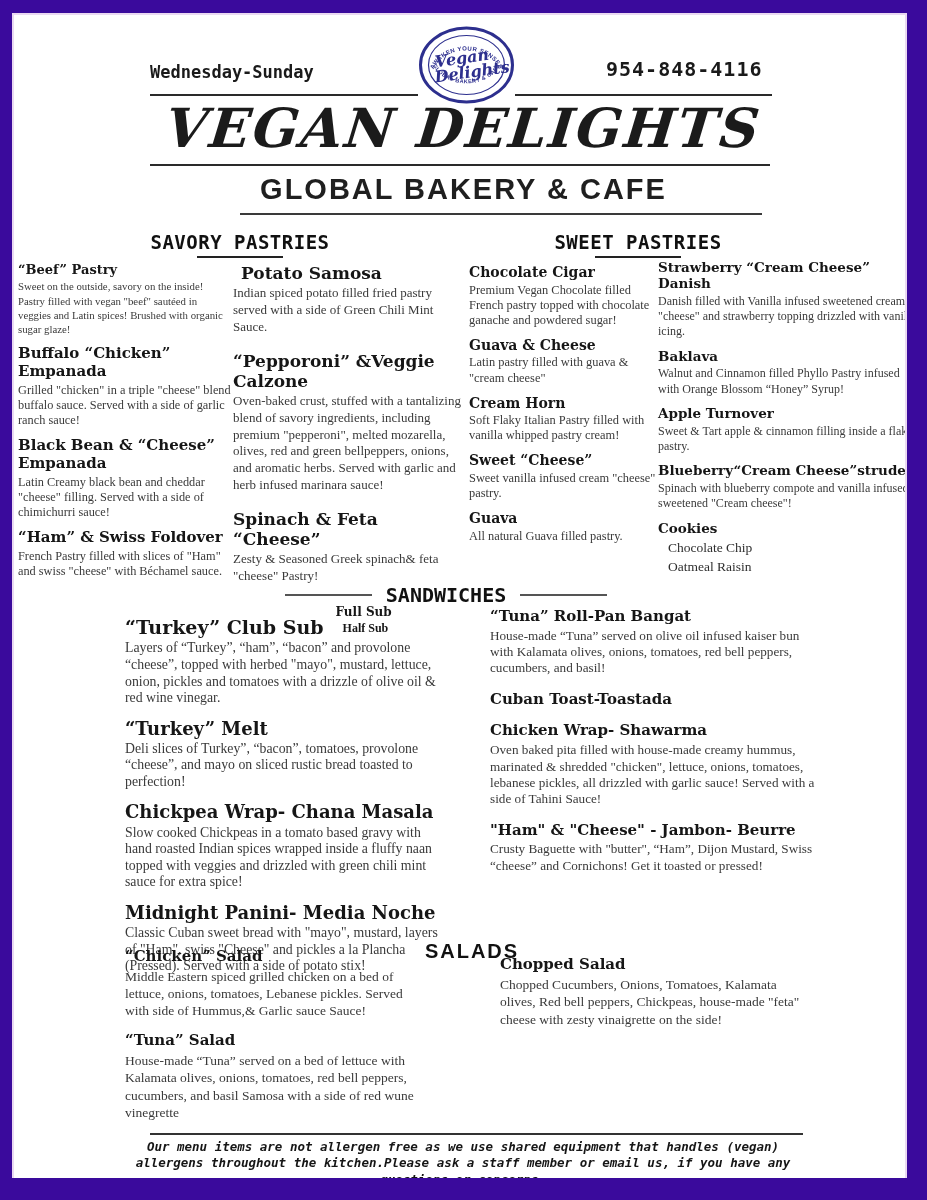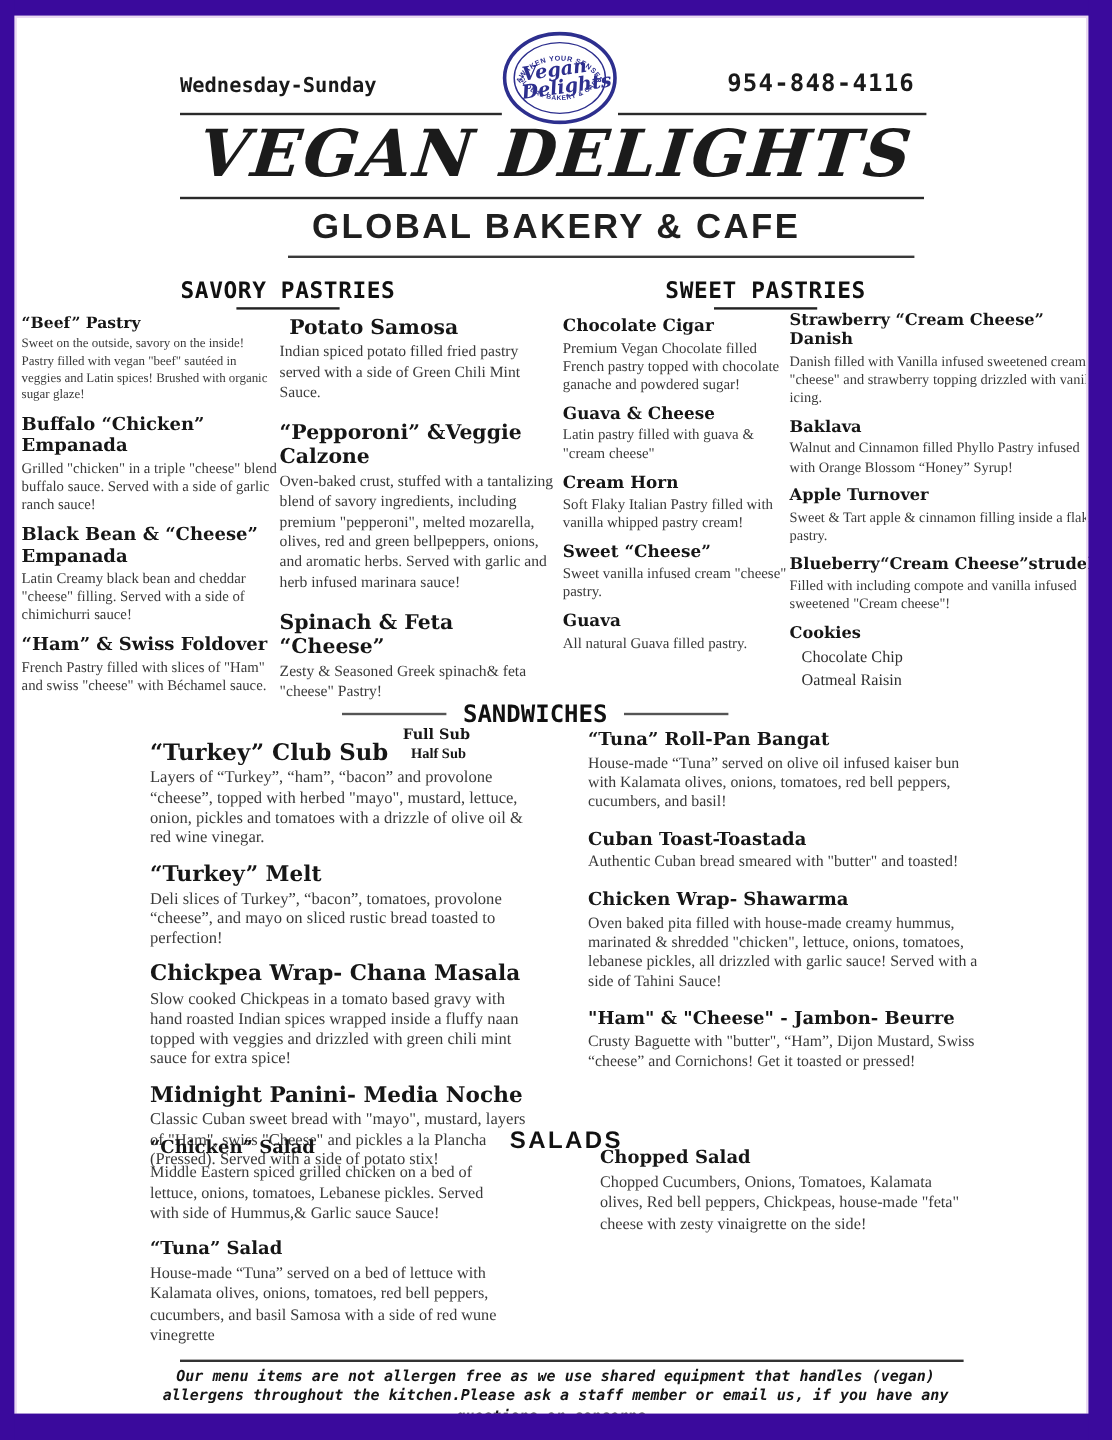--- a/index.html
+++ b/index.html
@@ -220,21 +220,21 @@
     <div class="item">
       <div class="item-head">
         <span class="item-name">Apple Turnover</span>
       </div>
       <div class="item-desc">Sweet &amp; Tart apple &amp; cinnamon filling inside a flaky pastry.</div>
     </div>
     <div class="item">
       <div class="item-head">
         <span class="item-name">Blueberry“Cream Cheese”strudel</span>
       </div>
-      <div class="item-desc">Filled with including compote and vanilla infused sweetened "Cream cheese"!</div>
+      <div class="item-desc">Spinach with blueberry compote and vanilla infused sweetened "Cream cheese"!</div>
     </div>
     <div class="item">
       <div class="item-head">
         <span class="item-name">Cookies</span>
       </div>
       <div class="item-subline">Chocolate Chip</div>
       <div class="item-subline">Oatmeal Raisin</div>
     </div>
   </div>
 
@@ -277,21 +277,20 @@
     <div class="item">
       <div class="item-head">
         <span class="item-name">“Tuna” Roll-Pan Bangat</span>
       </div>
       <div class="item-desc">House-made “Tuna” served on olive oil infused kaiser bun with Kalamata olives, onions, tomatoes, red bell peppers, cucumbers, and basil!</div>
     </div>
     <div class="item">
       <div class="item-head">
         <span class="item-name">Cuban Toast-Toastada</span>
       </div>
-      <div class="item-desc">Authentic Cuban bread smeared with "butter" and toasted!</div>
     </div>
     <div class="item">
       <div class="item-head">
         <span class="item-name">Chicken Wrap- Shawarma</span>
       </div>
       <div class="item-desc">Oven baked pita filled with house-made creamy hummus, marinated &amp; shredded "chicken", lettuce, onions, tomatoes, lebanese pickles, all drizzled with garlic sauce! Served with a side of Tahini Sauce!</div>
     </div>
     <div class="item">
       <div class="item-head">
         <span class="item-name">"Ham" &amp; "Cheese" - Jambon- Beurre</span>

